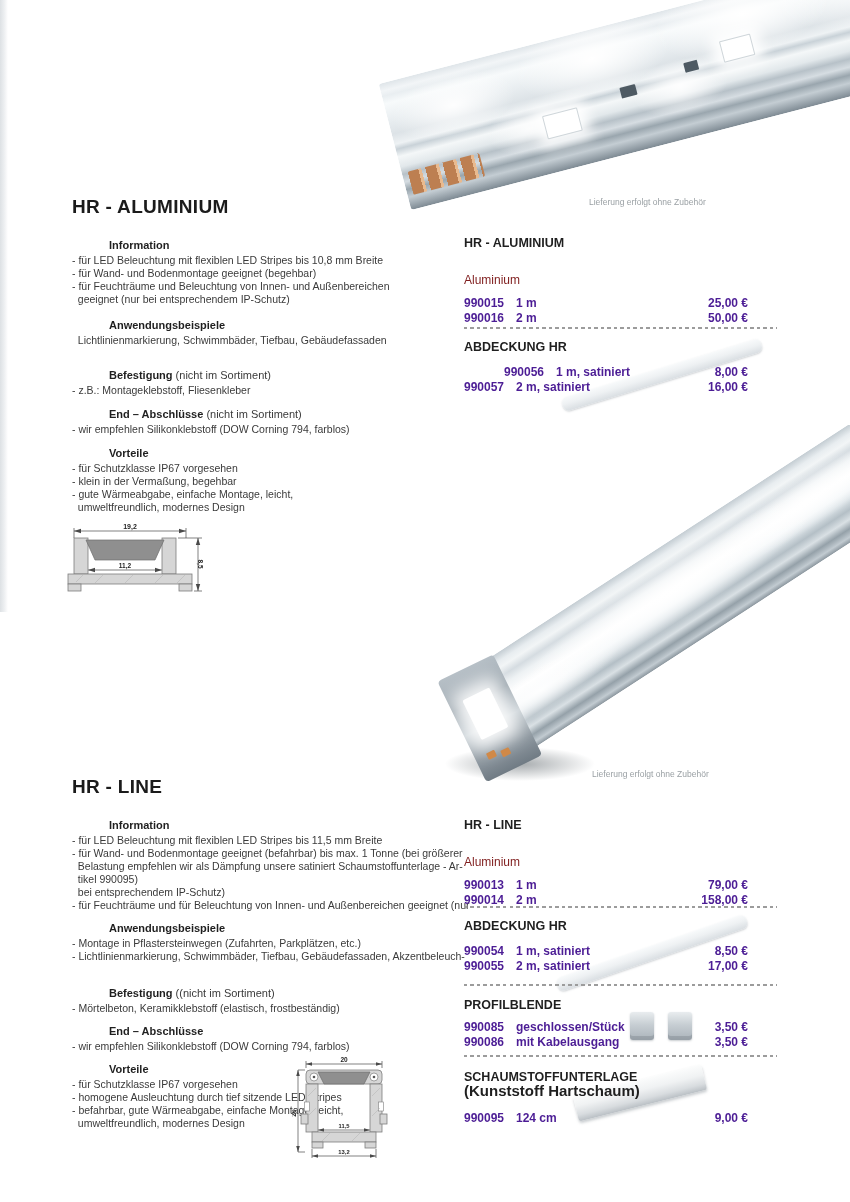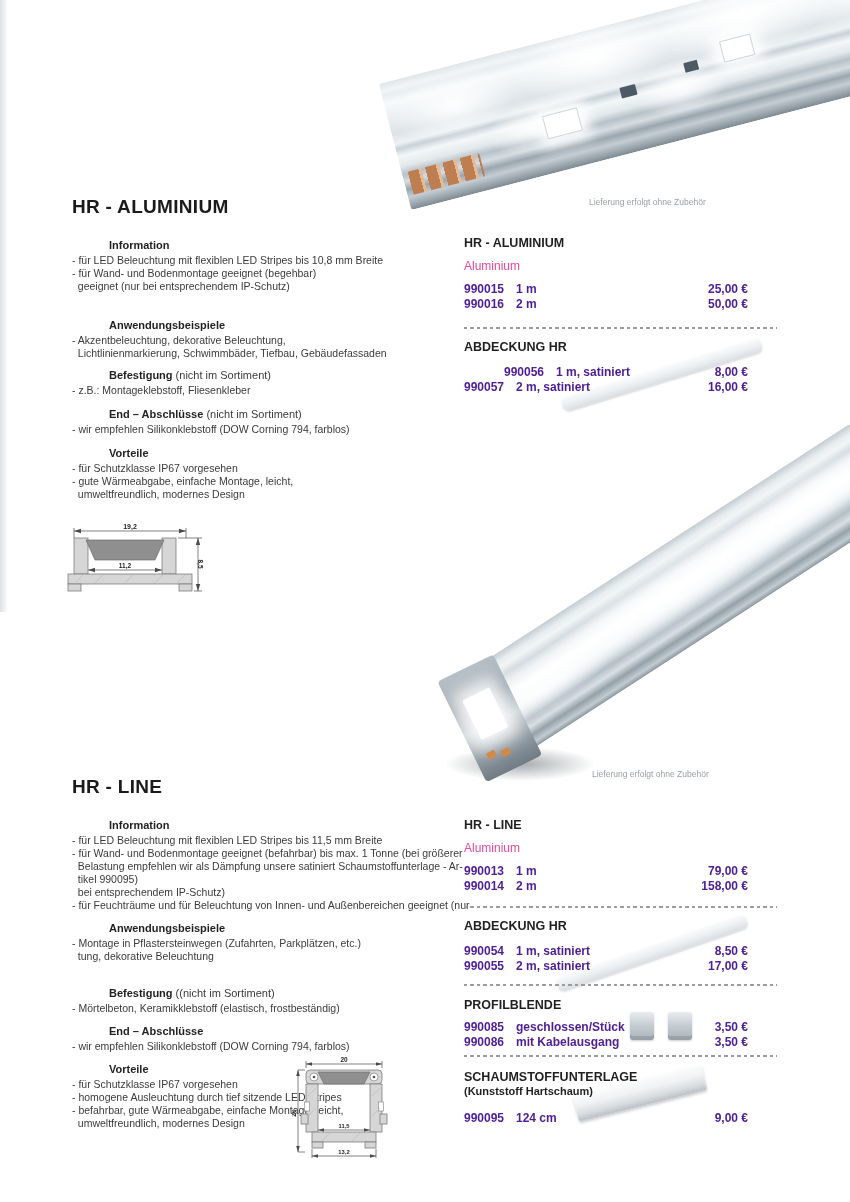--- a/index.html
+++ b/index.html
@@ -18,22 +18,22 @@
       letter-spacing:.3px;white-space:nowrap;}
   .tblock{position:absolute;left:72px;width:420px;}
   .bhead{font-size:11px;line-height:15px;color:#1f1f1f;margin-bottom:1px;white-space:pre;}
   .bhead .bh{font-weight:bold;padding-left:37px;}
   .bhead .bsuf{font-weight:normal;color:#3a3a3a;}
   .bline{font-size:10.5px;line-height:13px;white-space:pre;color:#3a3a3a;}
 
   
   .panel-el{position:absolute;left:464px;width:313px;}
   .ptitle{font-size:12.5px;font-weight:bold;color:#1f1f1f;line-height:14px;white-space:pre;}
-  .psub{font-size:11px;font-weight:bold;color:#1f1f1f;line-height:14px;white-space:pre;}
-  .pmat{font-size:12px;color:#ec4899;margin-top:9px;line-height:14px;}
+  .psub{font-size:15px;font-weight:bold;color:#1f1f1f;line-height:14px;white-space:pre;}
+  .pmat{font-size:12px;color:#7f1d1d;margin-top:23px;line-height:14px;}
   .prow{position:relative;display:flex;font-size:12px;font-weight:bold;color:#4c1d95;
       line-height:14.5px;}
   .prow .sku{width:52px;}
   .prow .desc{flex:1;white-space:pre;}
   .prow .price{position:absolute;right:29px;white-space:pre;}
   .rows-gap{margin-top:9px;}
   .dashed{position:absolute;left:464px;width:313px;height:2px;
       background:repeating-linear-gradient(90deg,#9c9c9c 0 3.5px,transparent 3.5px 6.5px);}
   .photo-caption{position:absolute;font-size:8.5px;color:#9aa0a4;white-space:nowrap;}
 
@@ -106,42 +106,43 @@
   </div>
 </div>
 <div class="photo-caption" style="left:589px;top:197px;">Lieferung erfolgt ohne Zubehör</div>
 
 <div class="sec-title" style="top:196px;">HR - ALUMINIUM</div>
 
 <div class="tblock" style="top:238px;">
   <div class="bhead"><span class="bh">Information</span><span class="bsuf"></span></div>
   <div class="bline">- für LED Beleuchtung mit flexiblen LED Stripes bis 10,8 mm Breite</div>
   <div class="bline">- für Wand- und Bodenmontage geeignet (begehbar)</div>
+  <div class="bline">- für Feuchträume und Beleuchtung von Innen- und Außenbereichen</div>
   <div class="bline">  geeignet (nur bei entsprechendem IP-Schutz)</div>
 </div>
 
 <div class="tblock" style="top:318px;">
   <div class="bhead"><span class="bh">Anwendungsbeispiele</span><span class="bsuf"></span></div>
-  <div class="bline">- Akzentbeleuchtung, dekorative Beleuchtung,</div>
   <div class="bline">  Lichtlinienmarkierung, Schwimmbäder, Tiefbau, Gebäudefassaden</div>
 </div>
 
 <div class="tblock" style="top:368px;">
   <div class="bhead"><span class="bh">Befestigung</span><span class="bsuf"> (nicht im Sortiment)</span></div>
   <div class="bline">- z.B.: Montageklebstoff, Fliesenkleber</div>
 </div>
 
 <div class="tblock" style="top:407px;">
   <div class="bhead"><span class="bh">End – Abschlüsse</span><span class="bsuf"> (nicht im Sortiment)</span></div>
   <div class="bline">- wir empfehlen Silikonklebstoff (DOW Corning 794, farblos)</div>
 </div>
 
 <div class="tblock" style="top:446px;">
   <div class="bhead"><span class="bh">Vorteile</span><span class="bsuf"></span></div>
   <div class="bline">- für Schutzklasse IP67 vorgesehen</div>
+  <div class="bline">- klein in der Vermaßung, begehbar</div>
   <div class="bline">- gute Wärmeabgabe, einfache Montage, leicht,</div>
   <div class="bline">  umweltfreundlich, modernes Design</div>
 </div>
 
 <svg style="position:absolute;left:64px;top:522px;" width="142" height="84" viewBox="0 0 142 84">
   <g stroke="#4a4a4a" stroke-width="0.7" fill="none">
     <line x1="10" y1="6" x2="10" y2="16"></line>
       <line x1="122" y1="6" x2="122" y2="16"></line>
     <line x1="10" y1="9" x2="122" y2="9"></line>
     <line x1="24" y1="48" x2="98" y2="48"></line>
@@ -230,21 +231,21 @@
   <div class="bline">- für Wand- und Bodenmontage geeignet (befahrbar) bis max. 1 Tonne (bei größerer</div>
   <div class="bline">  Belastung empfehlen wir als Dämpfung unsere satiniert Schaumstoffunterlage - Ar-</div>
   <div class="bline">  tikel 990095)</div>
   <div class="bline">  bei entsprechendem IP-Schutz)</div>
   <div class="bline">- für Feuchträume und für Beleuchtung von Innen- und Außenbereichen geeignet (nur</div>
 </div>
 
 <div class="tblock" style="top:921px;">
   <div class="bhead"><span class="bh">Anwendungsbeispiele</span><span class="bsuf"></span></div>
   <div class="bline">- Montage in Pflastersteinwegen (Zufahrten, Parkplätzen, etc.)</div>
-  <div class="bline">  tung, dekorative Beleuchtung</div>
+  <div class="bline">- Lichtlinienmarkierung, Schwimmbäder, Tiefbau, Gebäudefassaden, Akzentbeleuch-</div>
 </div>
 
 <div class="tblock" style="top:986px;">
   <div class="bhead"><span class="bh">Befestigung</span><span class="bsuf"> ((nicht im Sortiment)</span></div>
   <div class="bline">- Mörtelbeton, Keramikklebstoff (elastisch, frostbeständig)</div>
 </div>
 
 <div class="tblock" style="top:1024px;">
   <div class="bhead"><span class="bh">End – Abschlüsse</span><span class="bsuf"></span></div>
   <div class="bline">- wir empfehlen Silikonklebstoff (DOW Corning 794, farblos)</div>

